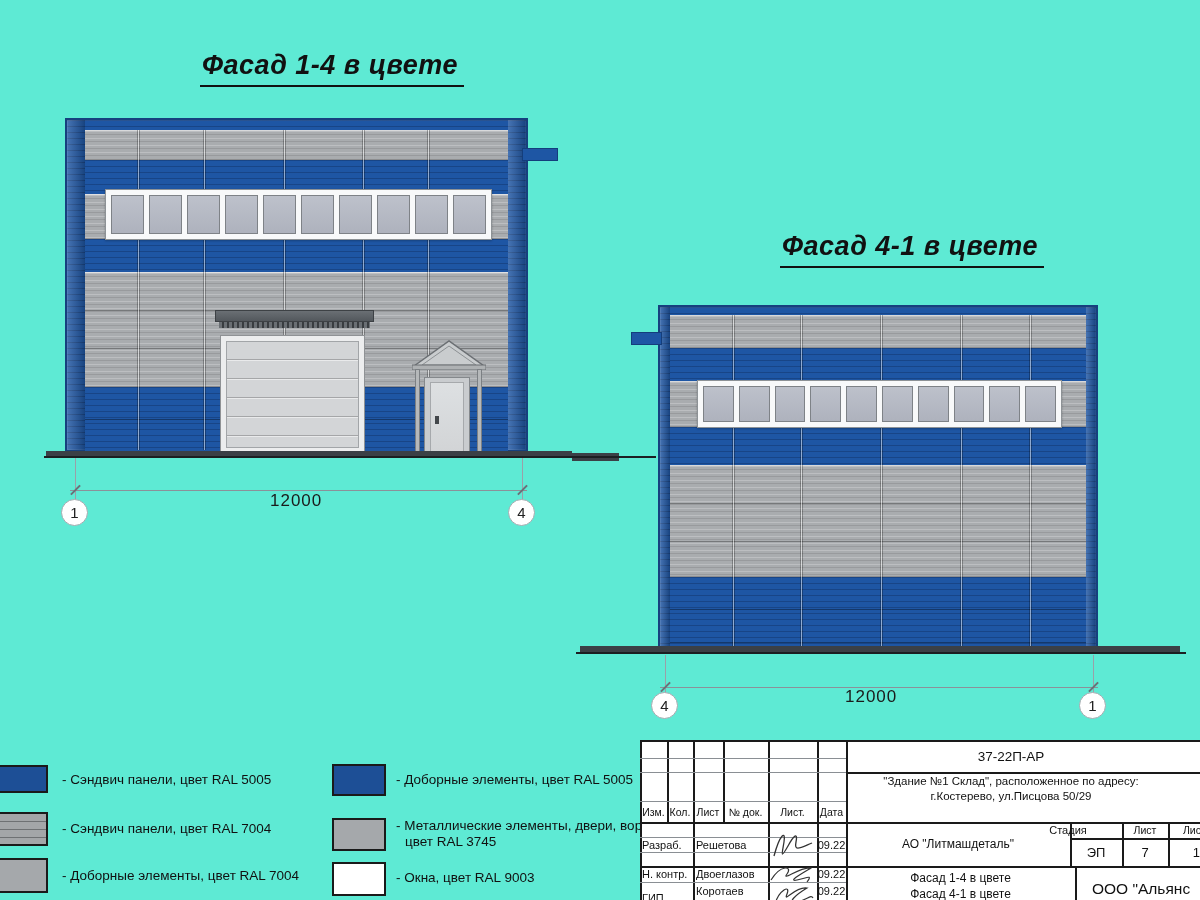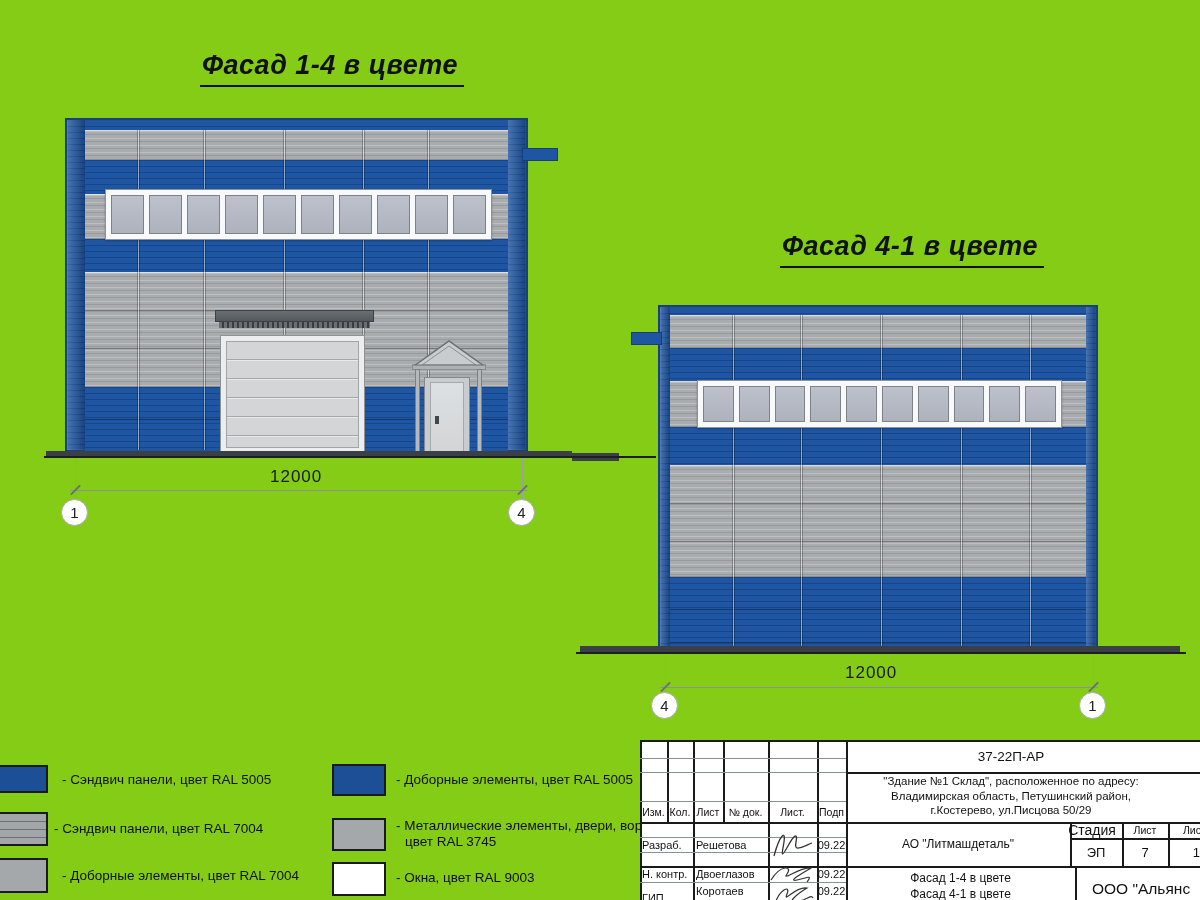--- a/index.html
+++ b/index.html
@@ -1,18 +1,18 @@
 <!DOCTYPE html>
 <html><head>
 <meta charset="utf-8">
 <style>
   * { margin:0; padding:0; box-sizing:border-box; }
   html,body { width:1200px; height:900px; overflow:hidden; background:#fff;
     font-family:"Liberation Sans", sans-serif; color:#111; }
-  #canvas { position:absolute; left:0; top:0; width:1200px; height:900px; background:#84cc16; }
+  #canvas { position:absolute; left:0; top:0; width:1200px; height:900px; background:#5eead4; }
 
   .abs { position:absolute; }
 
   
   .ftitle { position:absolute; font-style:italic; font-size:27px; font-weight:600;
     color:#111; border-bottom:2px solid #111; padding:0 6px 4px 2px; letter-spacing:0.5px; }
 
   
   .facade { position:absolute; background:#1e56a4; border:2px solid #16407e;
     box-shadow:inset 0 0 0 1px rgba(255,255,255,0.08); }
@@ -46,21 +46,21 @@
   .doorleaf { position:absolute; background:linear-gradient(180deg,#dde0e2,#d2d4d6); border:1px solid #a6a9ac; }
   .handle { position:absolute; background:#43474b; }
 
   .ground { position:absolute; background:#3b4046; }
   .gline { position:absolute; background:#1c1f22; height:2px; }
 
   
   .extline { position:absolute; width:1px; background:#9aa0a8; }
   .dimline { position:absolute; height:1px; background:#8b9199; }
   .tick { position:absolute; width:13px; height:2px; background:#6a7077; transform:rotate(-45deg); }
-  .dimtext { position:absolute; font-size:17px; color:#1a1a1a; letter-spacing:1px; }
+  .dimtext { position:absolute; font-size:17px; color:#1a1a1a; letter-spacing:1px;margin-top:24px; }
   .axis { position:absolute; width:27px; height:27px; border:1px solid #a6abb0; border-radius:50%;
     background:#fff; display:flex; align-items:center; justify-content:center; font-size:15px; color:#222; }
 
   
   .sw { position:absolute; border:2px solid #1a1a1a; }
   .sw-blue { background:#1d4f96; }
   .sw-gray { background:#a5a8ab; }
   .sw-gray-lined { background:#a3a6a8;
     background-image:repeating-linear-gradient(180deg, transparent 0 7px, #6e7173 7px 8px); }
   .sw-white { background:#ffffff; }
@@ -194,21 +194,21 @@
   <div class="tick" style="left:1087px; top:686px;"></div>
   <div class="dimtext" style="left:845px; top:663px;">12000</div>
   <div class="axis" style="left:651px;  top:692px;">4</div>
   <div class="axis" style="left:1079px; top:692px;">1</div>
 
   <div>
 
     <div class="sw sw-blue" style="left:-2px; top:765px; width:50px; height:28px;"></div>
     <div class="leglabel" style="left:62px; top:772px;">- Сэндвич панели, цвет RAL 5005</div>
     <div class="sw sw-gray-lined" style="left:-2px; top:812px; width:50px; height:34px;"></div>
-    <div class="leglabel" style="left:54px; top:821px;text-align:center;">- Сэндвич панели, цвет RAL 7004</div>
+    <div class="leglabel" style="left:62px; top:821px;text-align:center;">- Сэндвич панели, цвет RAL 7004</div>
     <div class="sw sw-gray" style="left:-2px; top:858px; width:50px; height:35px;"></div>
     <div class="leglabel" style="left:62px; top:868px;">- Доборные элементы, цвет RAL 7004</div>
 
     <div class="sw sw-blue" style="left:332px; top:764px; width:54px; height:32px;"></div>
     <div class="leglabel" style="left:396px; top:772px;">- Доборные элементы, цвет RAL 5005</div>
     <div class="sw sw-gray" style="left:332px; top:818px; width:54px; height:33px;"></div>
     <div class="leglabel" style="left:396px; top:818px;">
       <span>- Металлические элементы, двери, ворота,</span><br>
       <span style="padding-left:9px;">цвет RAL 3745</span>
     </div>
@@ -239,21 +239,21 @@
     <div class="ln" style="left:482px; top:82px;  width:2px; height:44px;"></div>
     <div class="ln" style="left:528px; top:82px;  width:2px; height:44px;"></div>
     <div class="ln" style="left:430px; top:98px;  width:170px; height:1.5px;"></div>
     <div class="ln" style="left:435px; top:126px; width:2px; height:44px;"></div>
 
     <div class="tcell" style="left:0;    top:61px; width:27px;  height:21px; font-size:10.5px;">Изм.</div>
     <div class="tcell" style="left:27px; top:61px; width:26px;  height:21px; font-size:10.5px;">Кол.</div>
     <div class="tcell" style="left:53px; top:61px; width:30px;  height:21px; font-size:10.5px;">Лист</div>
     <div class="tcell" style="left:83px; top:61px; width:45px;  height:21px; font-size:10.5px;">№ док.</div>
     <div class="tcell" style="left:128px;top:61px; width:49px;  height:21px; font-size:10.5px;">Лист.</div>
-    <div class="tcell" style="left:177px;top:61px; width:29px;  height:21px; font-size:10.5px;">Подп</div>
+    <div class="tcell" style="left:177px;top:61px; width:29px;  height:21px; font-size:10.5px;">Дата</div>
 
     <div class="tcell" style="left:2px;  top:97px;  width:51px; height:15px; font-size:11px; justify-content:flex-start;">Разраб.</div>
     <div class="tcell" style="left:56px; top:97px;  width:72px; height:15px; font-size:11px; justify-content:flex-start;">Решетова</div>
     <div class="tcell" style="left:177px;top:97px;  width:29px; height:15px; font-size:11px;">09.22</div>
     <div class="tcell" style="left:2px;  top:126px; width:32px; height:16px; font-size:11px; justify-content:flex-start;">Н. контр.</div>
     <div class="tcell" style="left:56px; top:126px; width:72px; height:16px; font-size:11px; justify-content:flex-start;">Двоеглазов</div>
     <div class="tcell" style="left:177px;top:126px; width:29px; height:16px; font-size:11px;">09.22</div>
     <div class="tcell" style="left:2px;  top:142px; width:51px; height:31px; font-size:11px; justify-content:flex-start;">ГИП</div>
     <div class="tcell" style="left:56px; top:142px; width:72px; height:17px; font-size:11px; justify-content:flex-start;">Коротаев</div>
     <div class="tcell" style="left:177px;top:142px; width:29px; height:17px; font-size:11px;">09.22</div>
@@ -262,25 +262,24 @@
       <path d="M4,30 C10,8 16,4 14,16 C12,28 10,34 18,20 C24,9 28,6 26,16 C24,26 30,22 42,17" fill="none" stroke="#333" stroke-width="1.3"></path>
     </svg>
     <svg class="sig" style="left:127px; top:120px;" width="52" height="48" viewBox="0 0 52 48">
       <path d="M4,20 C14,4 26,6 20,14 C14,22 34,6 44,8 C34,14 20,22 30,20 C40,18 46,14 40,22" fill="none" stroke="#333" stroke-width="1.2"></path>
       <path d="M8,44 C12,30 24,24 20,34 C16,44 28,26 40,28 C30,34 18,44 30,42 C40,40 44,34 46,38" fill="none" stroke="#333" stroke-width="1.2"></path>
     </svg>
 
     <div class="tcell" style="left:206px; top:0; width:330px; height:32px; font-size:13.5px;">37-22П-АР</div>
     <div class="abs" style="left:206px; top:34px; width:330px; text-align:center; font-size:11.5px; line-height:14.5px;">
       <div>"Здание №1 Склад", расположенное по адресу:</div>
-      <div>Владимирская область, Петушинский район,</div>
       <div>г.Костерево, ул.Писцова 50/29</div>
     </div>
     <div class="tcell" style="left:206px; top:82px; width:224px; height:44px; font-size:12px;">АО "Литмашдеталь"</div>
-    <div class="tcell" style="left:430px; top:82px; width:44px; height:16px; font-size:14px;">Стадия</div>
+    <div class="tcell" style="left:406px; top:82px; width:44px; height:16px; font-size:11px;">Стадия</div>
     <div class="tcell" style="left:482px; top:82px; width:46px; height:16px; font-size:10.5px;">Лист</div>
     <div class="tcell" style="left:528px; top:82px; width:64px; height:16px; font-size:10.5px;">Листов</div>
     <div class="tcell" style="left:430px; top:98px; width:52px; height:28px; font-size:13px;">ЭП</div>
     <div class="tcell" style="left:482px; top:98px; width:46px; height:28px; font-size:13px;">7</div>
     <div class="tcell" style="left:528px; top:98px; width:64px; height:28px; font-size:13px;">14</div>
     <div class="abs" style="left:206px; top:130px; width:229px; text-align:center; font-size:12px; line-height:16px;">
       <div>Фасад 1-4 в цвете</div>
       <div>Фасад 4-1 в цвете</div>
     </div>
     <div class="abs" style="left:452px; top:140px; font-size:15.5px; white-space:nowrap;">ООО "Альянс</div>

